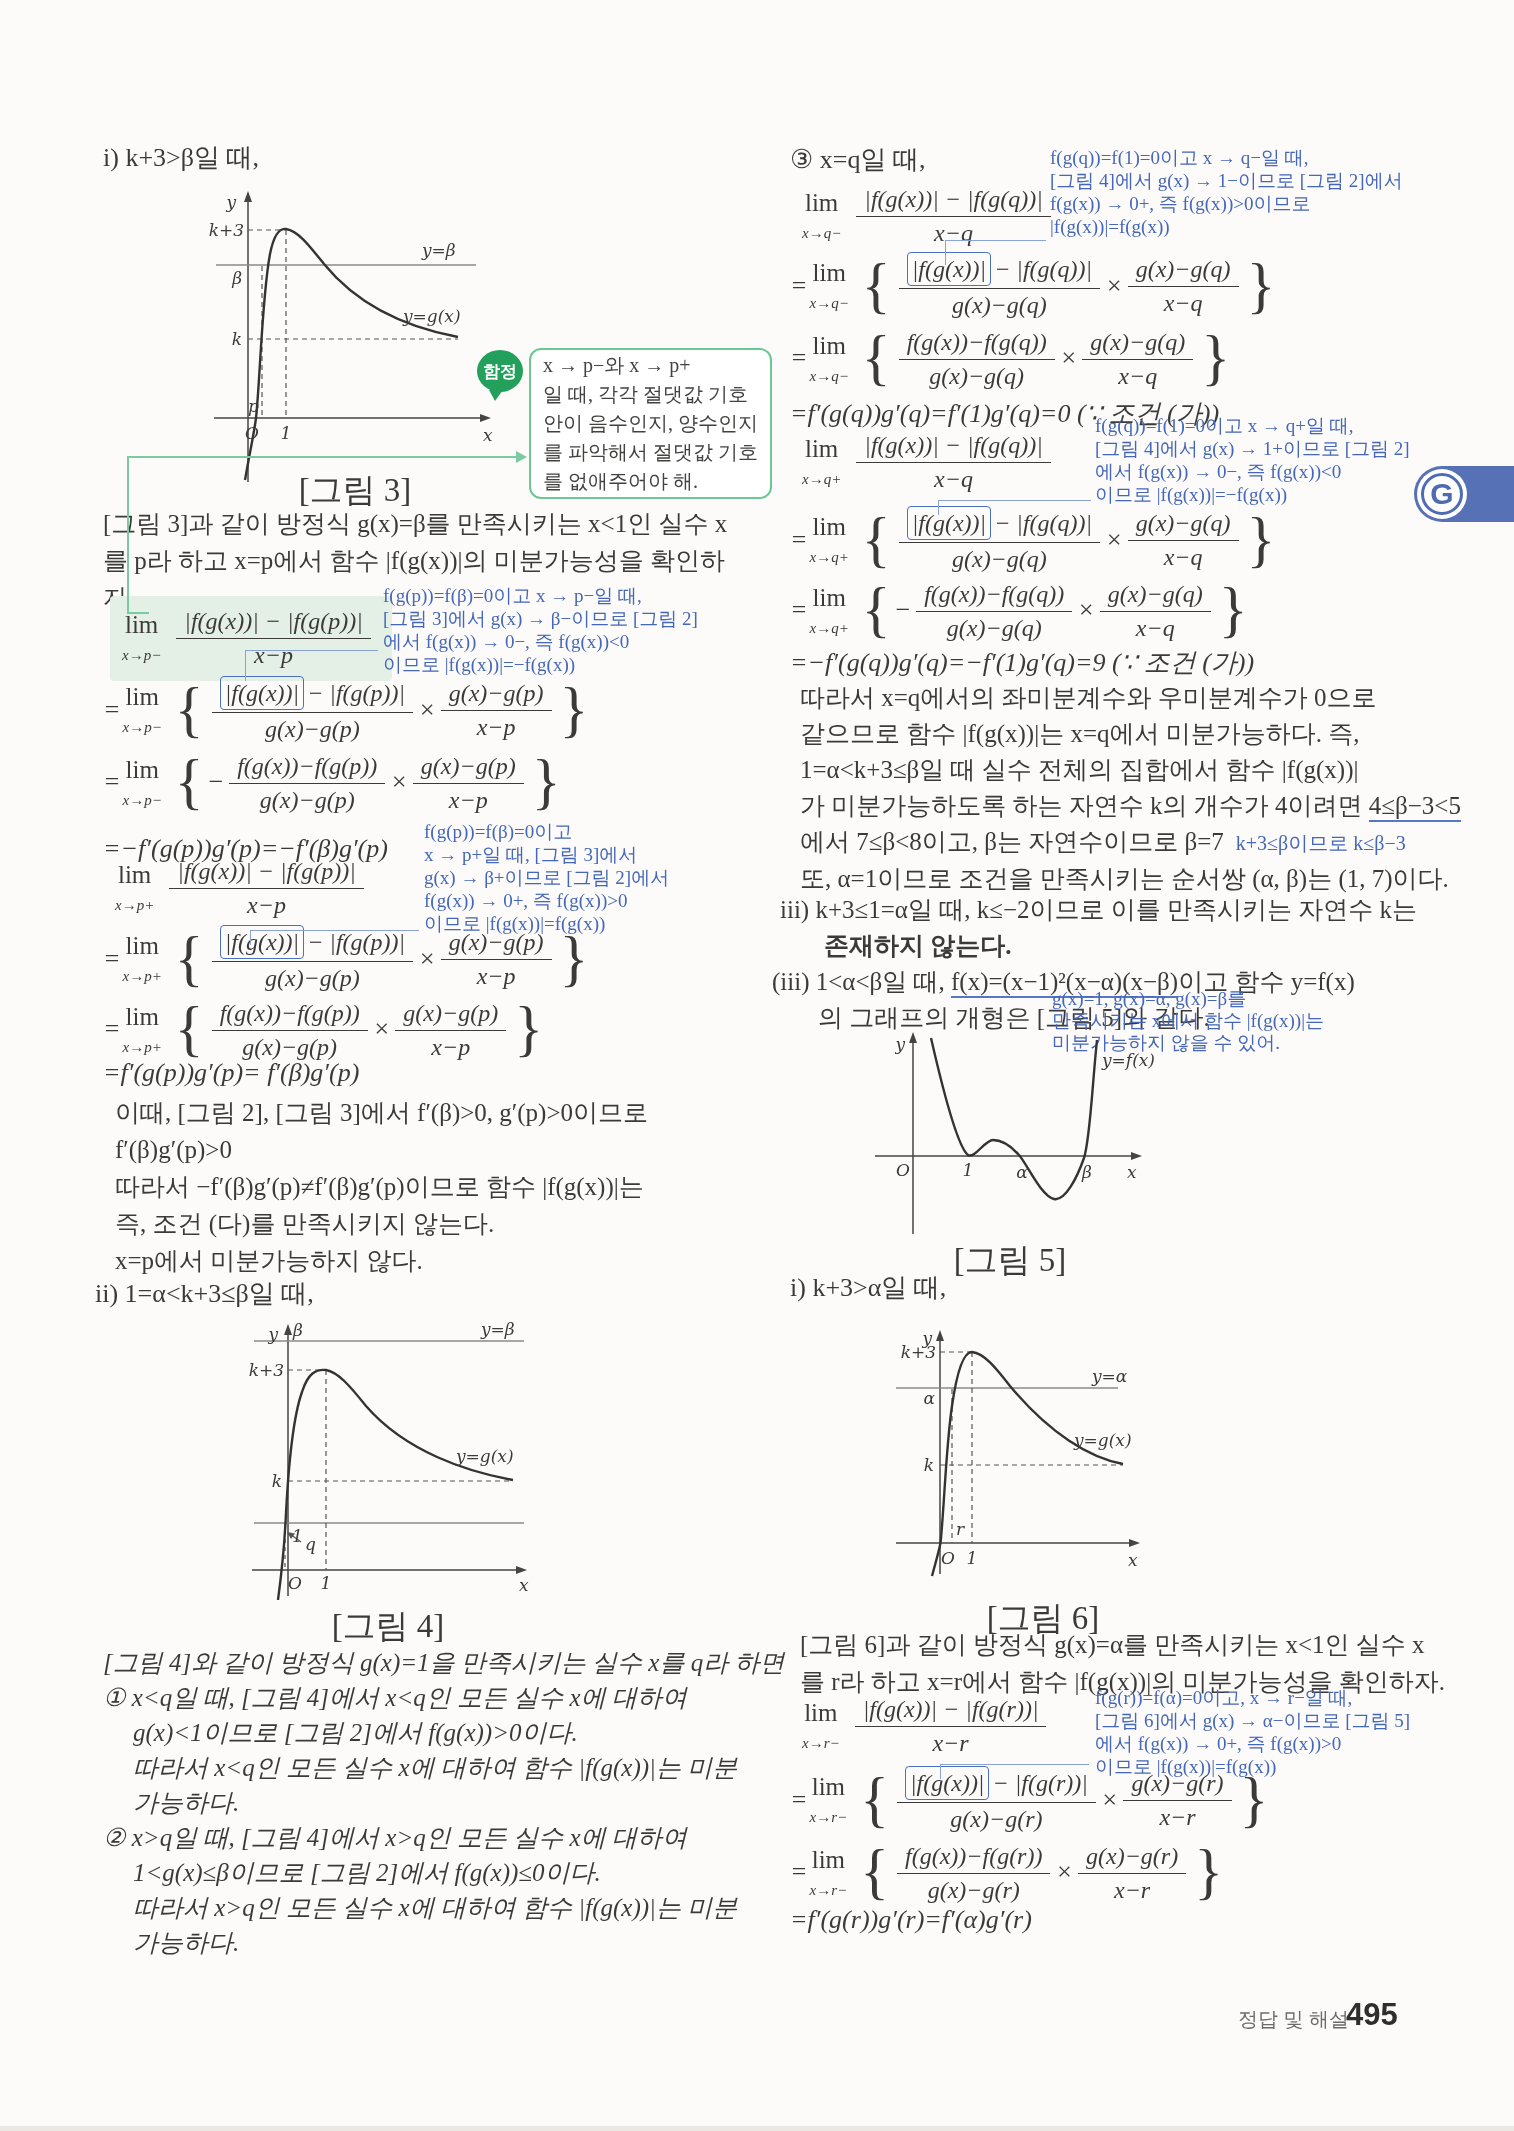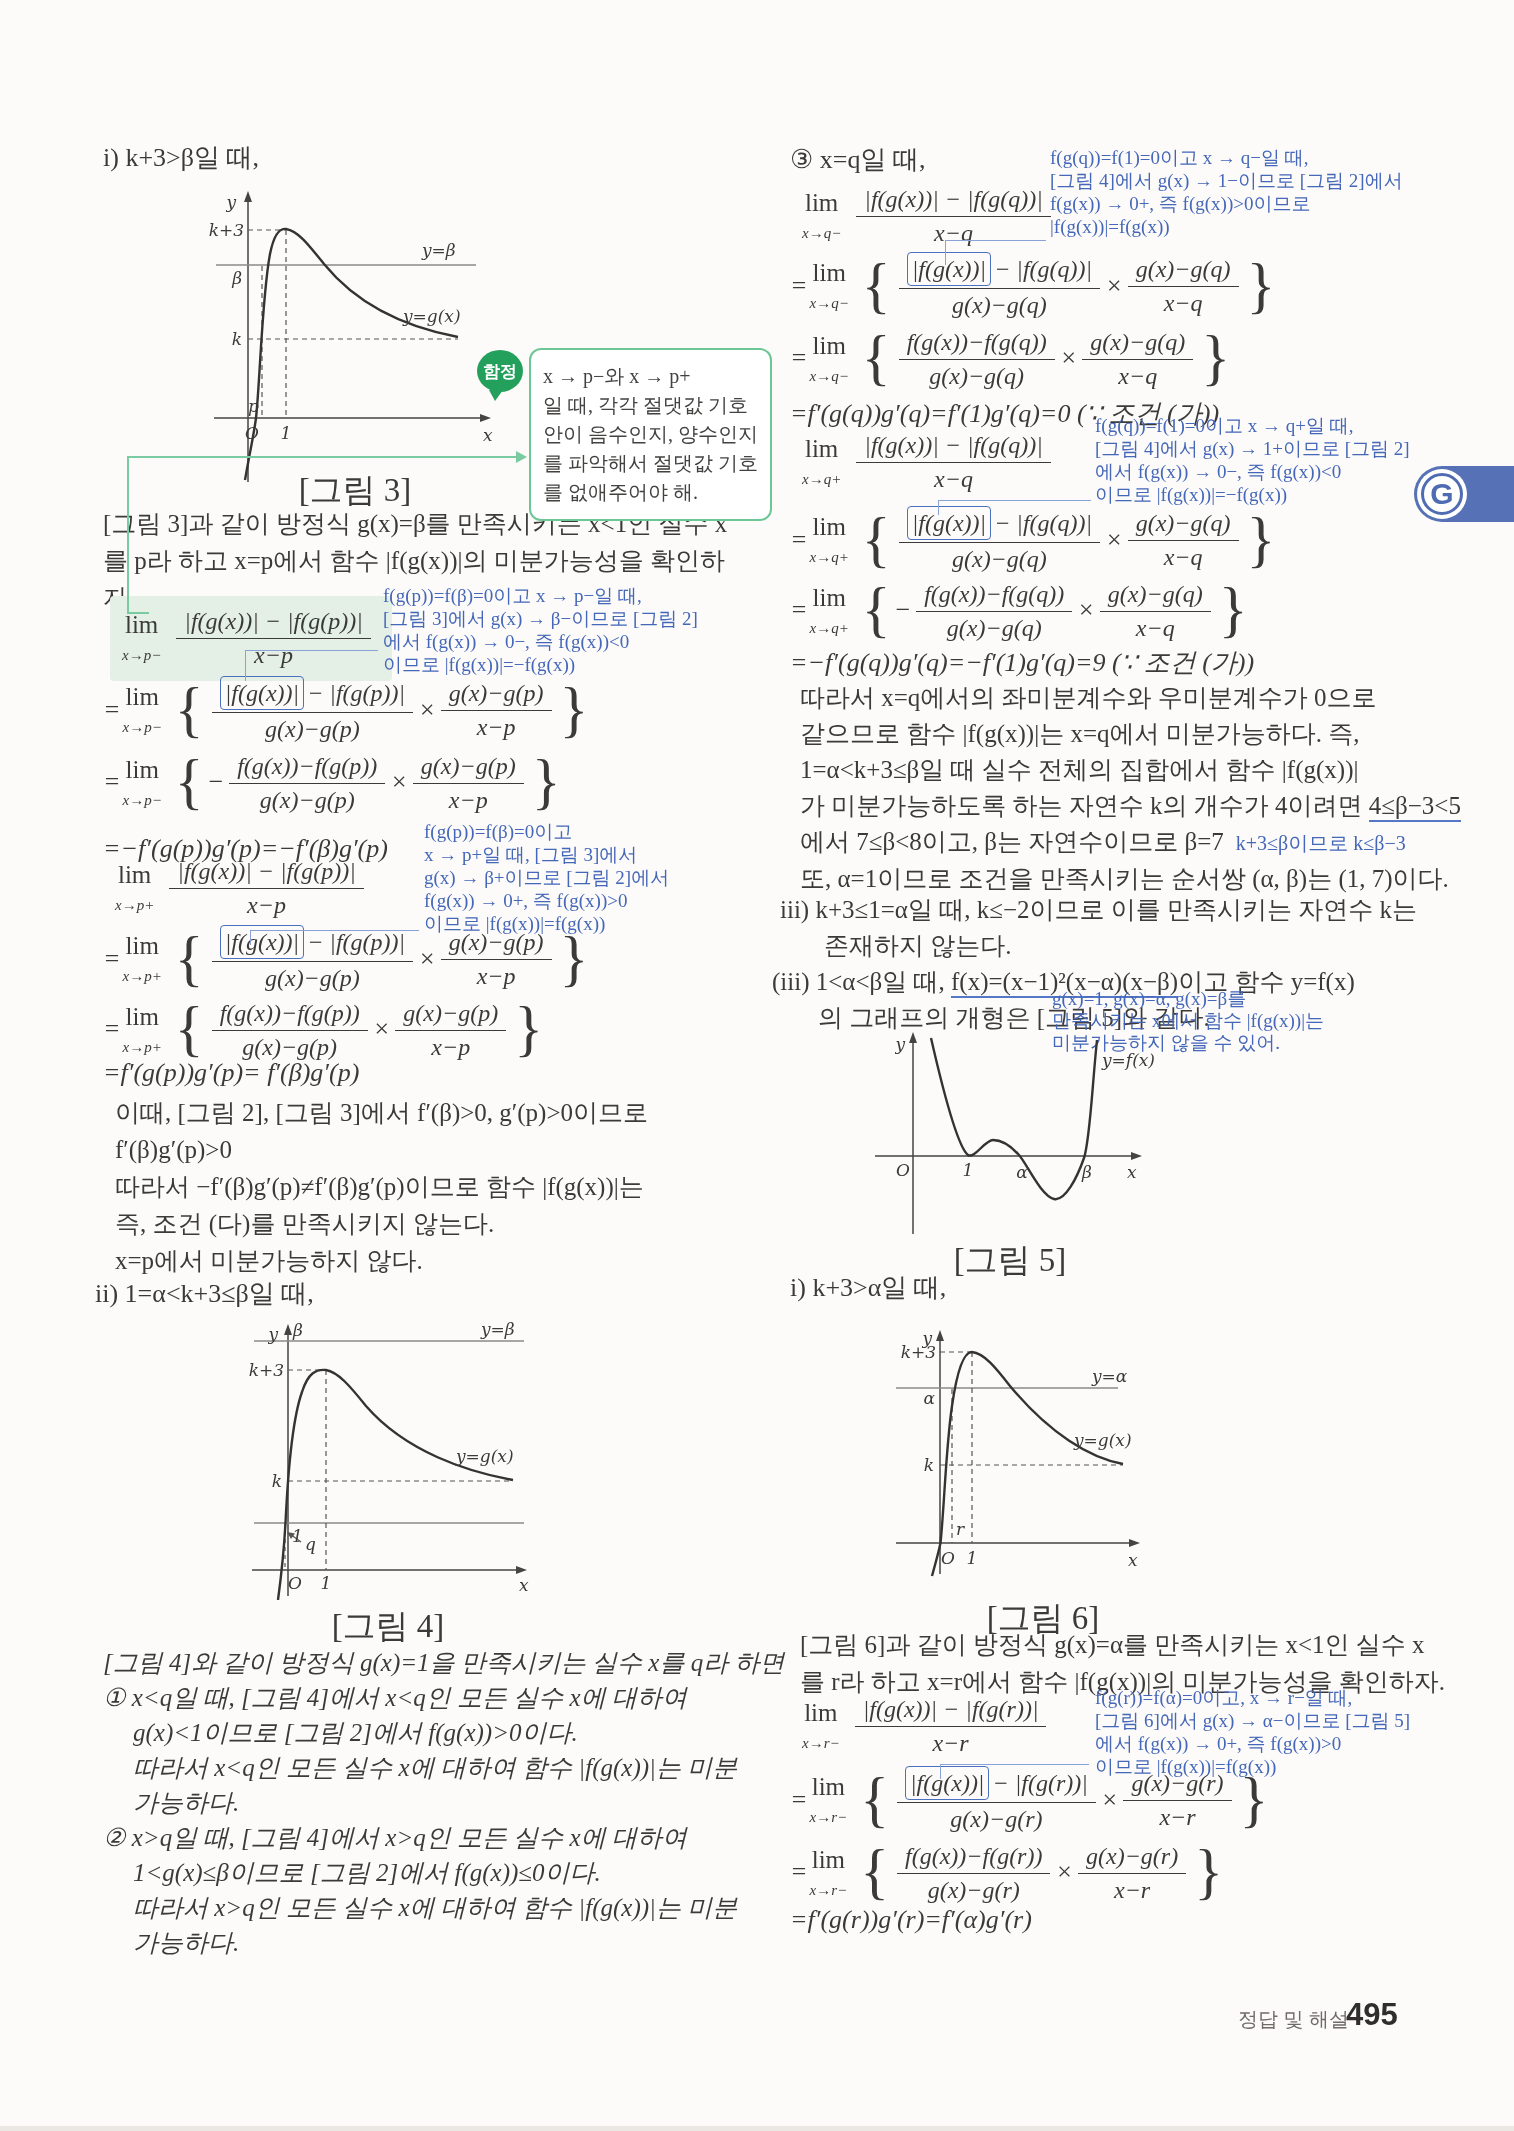--- a/index.html
+++ b/index.html
@@ -16,21 +16,21 @@
   .mlim{display:inline-flex;flex-direction:column;align-items:center;margin:0 10px 0 2px;}
   .mlim-t{font-size:25px;line-height:25px;font-style:normal;}
   .mlim-s{font-size:15px;font-style:italic;line-height:15px;margin-top:11px;}
   .mfrac{display:inline-flex;flex-direction:column;align-items:center;margin:0 5px;font-style:italic;}
   .mnum{font-size:24px;line-height:30px;padding:0 8px 2px;display:flex;align-items:center;}
   .mden{font-size:24px;line-height:28px;border-top:1.7px solid #3b3a38;align-self:stretch;text-align:center;padding-top:2px;}
   .mbig{font-size:60px;font-weight:400;line-height:64px;margin:0 3px;transform:scaleY(1.02);font-style:normal;}
   .bluebox{border:1.8px solid #4a70c0;border-radius:4px;padding:1px 4px;margin-right:3px;display:inline-block;}
   .hl{background:#e4efe6;border-radius:4px;padding:10px 16px 12px 10px;display:flex;align-items:center;}
   .trapbox{position:absolute;background:#fff;border:2.5px solid #6dc795;border-radius:12px;
-           padding:12px 12px;font-size:20px;line-height:29px;color:#434240;white-space:nowrap;z-index:3;}
+           padding:1px 12px;font-size:20px;line-height:29px;color:#434240;white-space:nowrap;z-index:3;}
   .trapbadge{position:absolute;width:46px;height:42px;background:#23a05c;border-radius:50%;
              color:#fff;font-size:17px;font-weight:bold;display:flex;align-items:center;justify-content:center;
              font-family:"Liberation Sans",sans-serif;z-index:4;}
   .trapbadge::after{content:'';position:absolute;bottom:-9px;left:12px;width:0;height:0;
              border-top:11px solid #23a05c;border-left:6px solid transparent;border-right:8px solid transparent;}
   .gline{position:absolute;z-index:1;}
   .garrow{position:absolute;width:0;height:0;border-left:11px solid #7acaa2;
           border-top:6px solid transparent;border-bottom:6px solid transparent;}
   .elbow{position:absolute;border-left:1.5px solid #8aa3d6;border-top:1.5px solid #8aa3d6;z-index:1;}
   .caption{position:absolute;text-align:center;font-size:33px;}
@@ -385,21 +385,21 @@
   <div class="para" style="left:800px;top:680px;line-height:36px;">
       <div class="pline">따라서 x=q에서의 좌미분계수와 우미분계수가 0으로</div>
       <div class="pline">같으므로 함수 |f(g(x))|는 x=q에서 미분가능하다. 즉,</div>
       <div class="pline">1=α&lt;k+3≤β일 때 실수 전체의 집합에서 함수 |f(g(x))|</div>
       <div class="pline">가 미분가능하도록 하는 자연수 k의 개수가 4이려면 <span class="u-blue">4≤β−3&lt;5</span></div>
       <div class="pline">에서 7≤β&lt;8이고, β는 자연수이므로 β=7<span class="note-blue">k+3≤β이므로 k≤β−3</span></div>
       <div class="pline">또, α=1이므로 조건을 만족시키는 순서쌍 (α, β)는 (1, 7)이다.</div>
     </div>
   <div class="para" style="left:780px;top:892px;line-height:36px;">
       <div class="pline">iii) k+3≤1=α일 때, k≤−2이므로 이를 만족시키는 자연수 k는</div>
-      <div class="pline" style="padding-left: 44px;">존재하지 않는다.</div>
+      <div class="pline" style="padding-left: 44px; font-weight: bold;">존재하지 않는다.</div>
     </div>
   <div class="para" style="left:772px;top:964px;line-height:36px;">
       <div class="pline">(iii) 1&lt;α&lt;β일 때, <span class="u-blue">f(x)=(x−1)²(x−α)(x−β)</span>이고 함수 y=f(x)</div>
       <div class="pline" style="padding-left: 46px;">의 그래프의 개형은 [그림 5]와 같다.</div>
     </div>
   <div class="annot" style="left:1052px;top:988px;line-height:22px;">
       <div>g(x)=1, g(x)=α, g(x)=β를</div>
       <div>만족시키는 x에서 함수 |f(g(x))|는</div>
       <div>미분가능하지 않을 수 있어.</div>
     </div>

